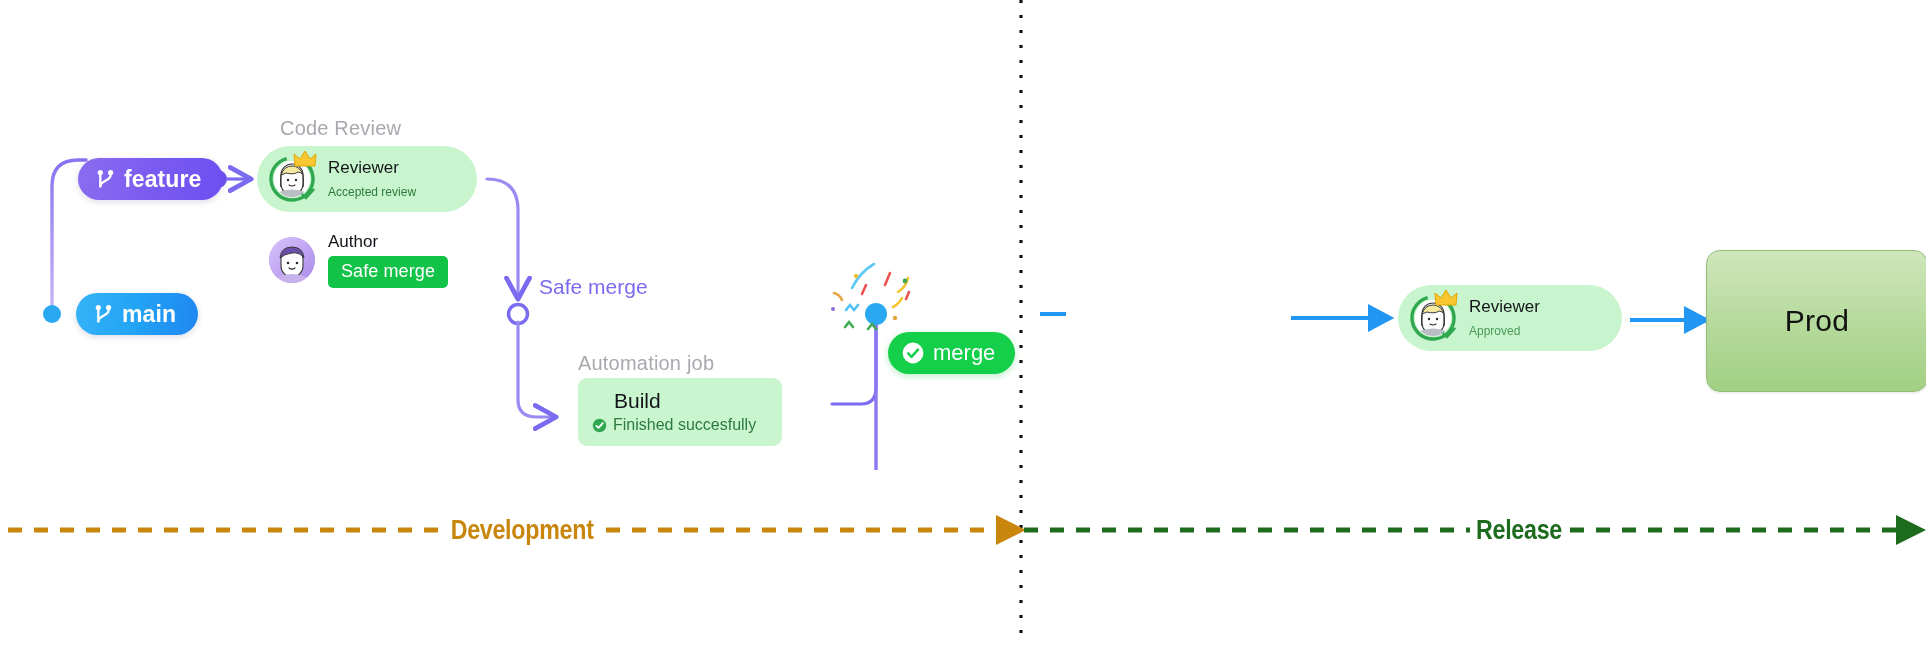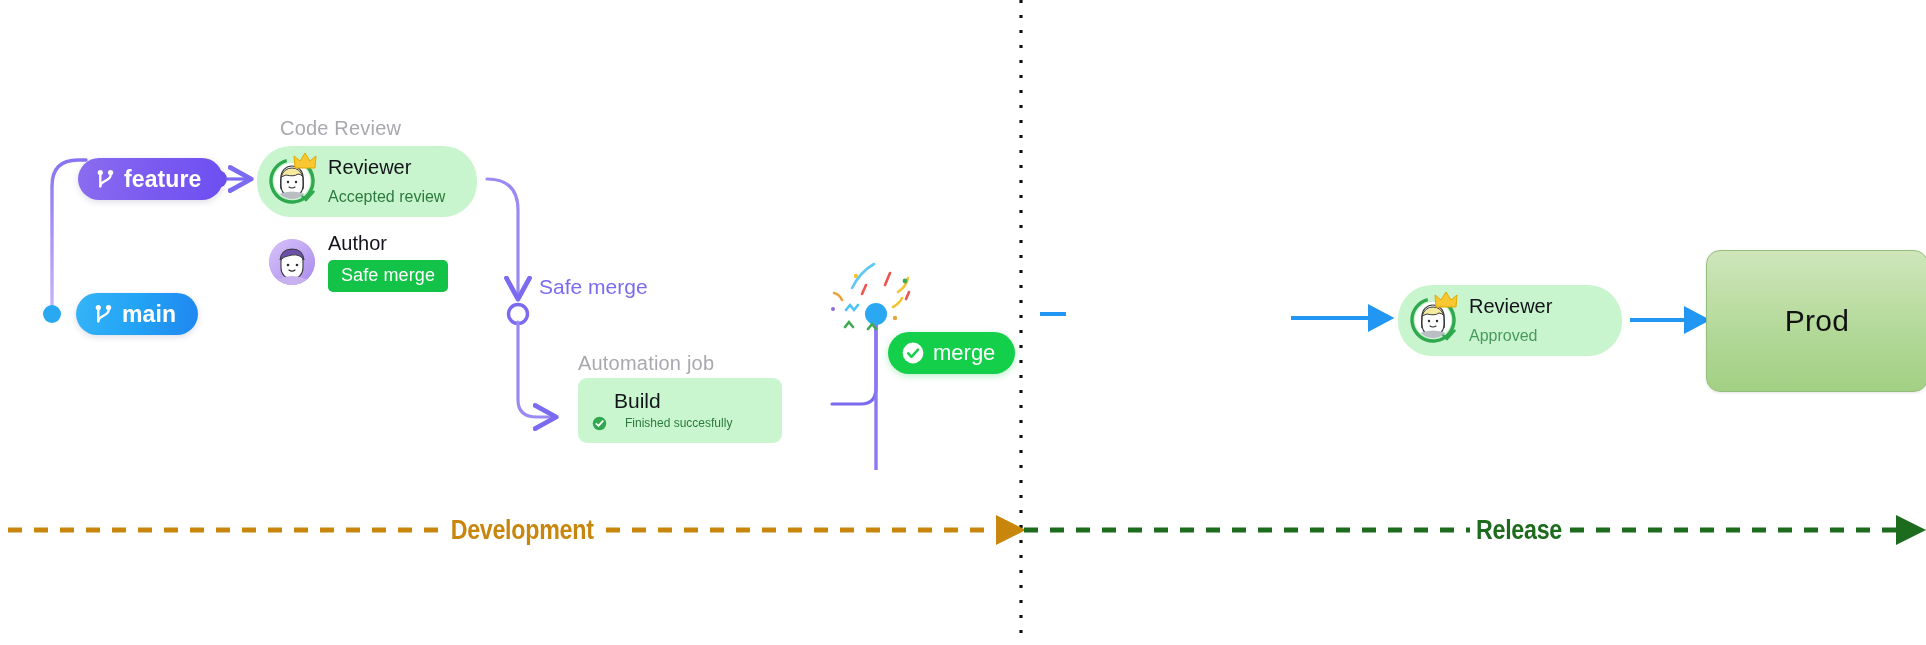--- a/index.html
+++ b/index.html
@@ -49,24 +49,24 @@
   
   .person-card{
     display:flex;align-items:center;gap:13px;
     padding:10px 26px 10px 12px;
     border-radius:34px;
     white-space:nowrap;
   }
   .person-card.green{background:#c8f5cd;}
   .person-card.plain{background:transparent;padding-left:12px;}
   .person-name{
-    font-size:20px;color:#14151a;font-weight:400;line-height:1.18;
+    font-size:17px;color:#14151a;font-weight:400;line-height:1.18;
   }
   .person-sub{
-    font-size:16px;color:#2c7a3d;font-weight:400;line-height:1.25;margin-top:7px;
+    font-size:12px;color:#2c7a3d;font-weight:400;line-height:1.25;margin-top:7px;
   }
   .person-sub.muted{color:#4a9a5c;}
 
   
   .avatar{
     position:relative;width:46px;height:46px;flex:0 0 46px;
   }
   .avatar .ring{
     position:absolute;inset:0;border-radius:50%;
   }
@@ -104,22 +104,22 @@
 
   
   .job-card{
     background:#c9f6ce;border-radius:9px;
     width:204px;padding:10px 0 12px 0;
   }
   .job-title{
     font-size:21px;color:#14151a;padding-left:36px;line-height:1.25;
   }
   .job-status{
-    display:flex;align-items:flex-start;gap:18px;
-    font-size:12px;color:#2c7a3d;padding-left:14px;margin-top:2px;
+    display:flex;align-items:center;gap:6px;
+    font-size:16px;color:#2c7a3d;padding-left:14px;margin-top:2px;
     white-space:nowrap;
   }
 
   
   .env-box{
     display:flex;align-items:center;justify-content:center;
     border-radius:14px;
     font-size:30px;color:#111;
     letter-spacing:.3px;
   }

